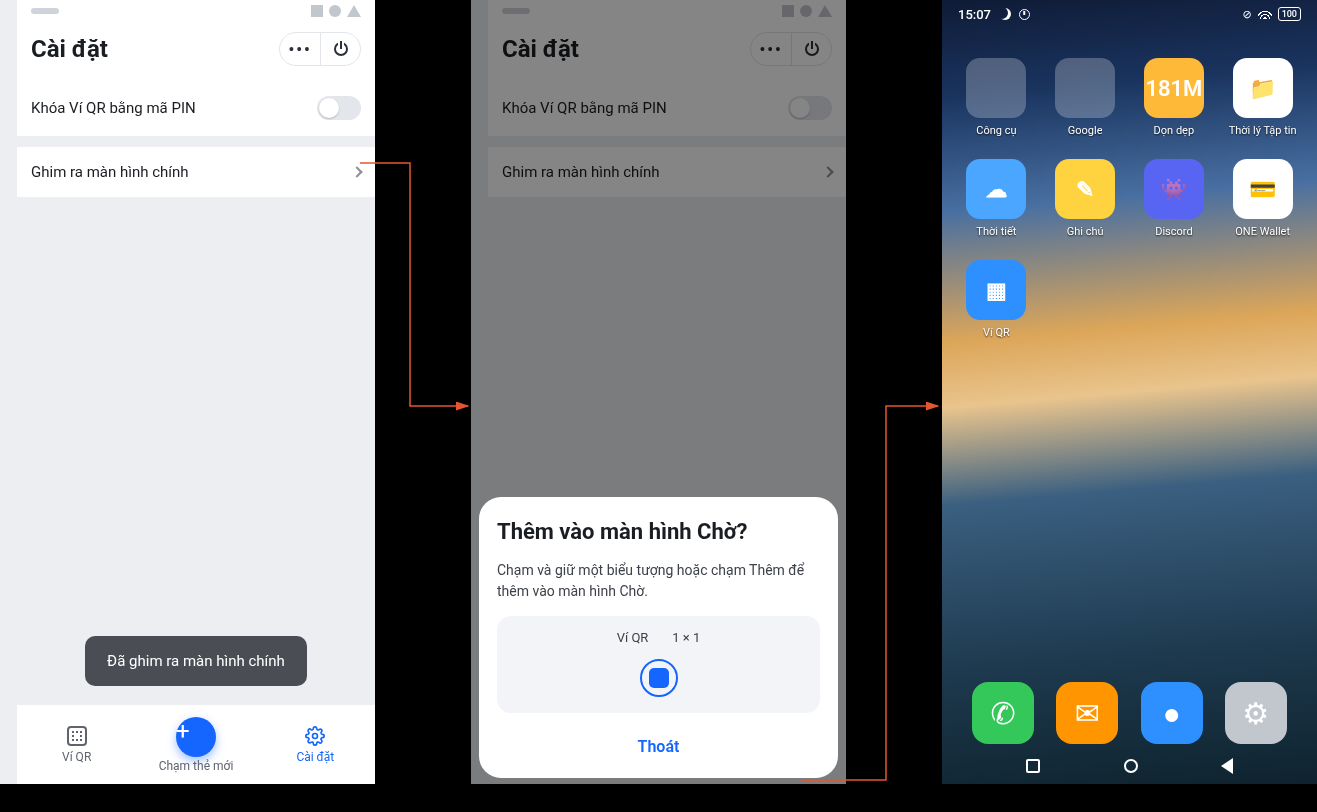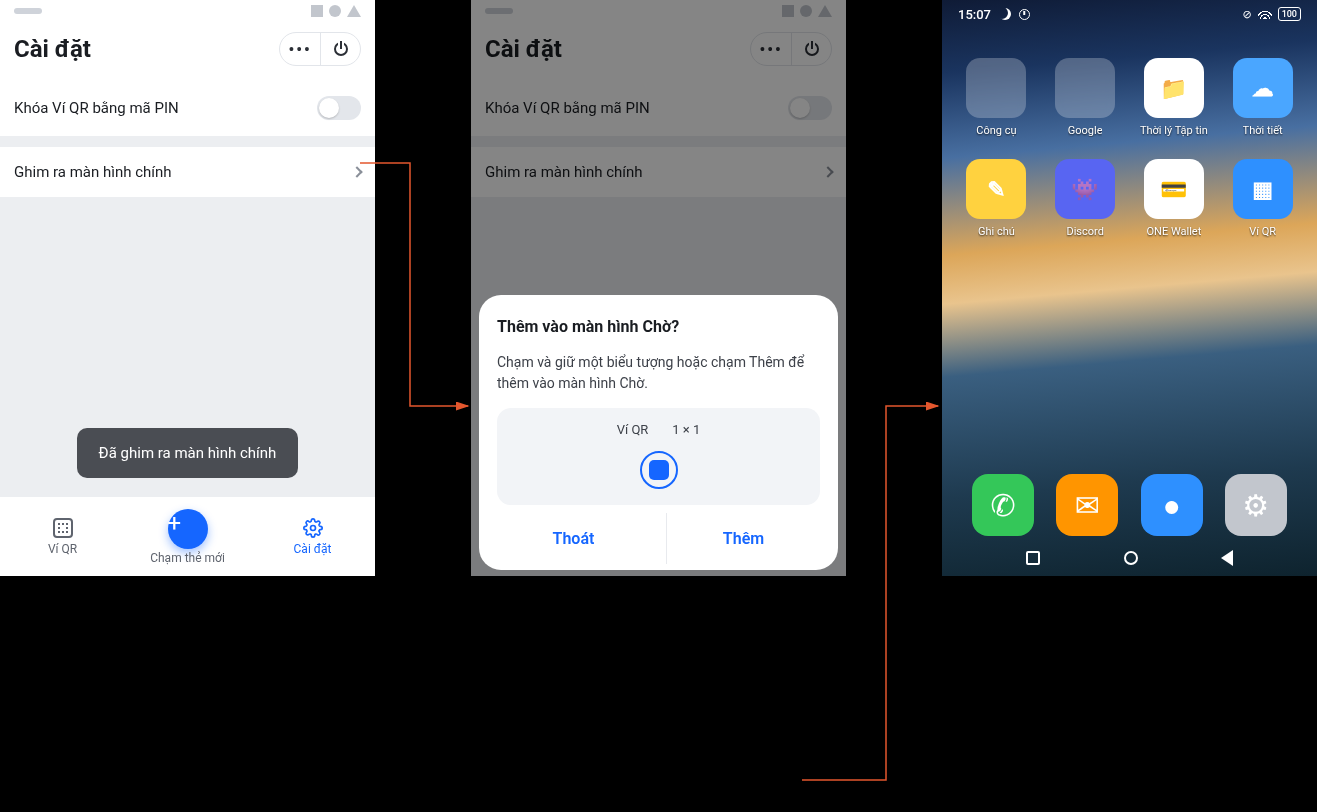--- a/index.html
+++ b/index.html
@@ -1,24 +1,24 @@
 <!DOCTYPE html>
 <html><head>
 <meta charset="utf-8">
 <style>
   * { box-sizing: border-box; margin: 0; padding: 0; font-family: -apple-system, BlinkMacSystemFont, "Segoe UI", Roboto, Helvetica, Arial, sans-serif; }
   body { background: #000; width: 1317px; height: 812px; overflow: hidden; position: relative; }
 
-  .phone { position: absolute; top: 0; height: 576px; background: #3b82f6; overflow: hidden; }
+  .phone { position: absolute; top: 0; height: 784px; background: #3b82f6; overflow: hidden; }
   .p1 { left: 0;   width: 375px; }
   .p2 { left: 471px; width: 375px; }
   .p3 { left: 942px; width: 375px; }
 
   
-  .settings-screen { width: 100%; height: 100%; background: #eceef1; display: flex; flex-direction: column; }
+  .settings-screen { width: 100%; height: 100%; background: #eceef1; display: flex; flex-direction: column; padding-left: 17px; }
   .status-top { height: 22px; display:flex; align-items:center; justify-content:space-between; padding:0 14px; background:#fff;}
   .status-top .pill { width:28px; height:6px; border-radius:3px; background:#cfd3da; }
   .status-top .shapes { display:flex; gap:6px; align-items:center; }
   .sq { width:12px; height:12px; background:#c2c6cd; }
   .ci { width:12px; height:12px; background:#c2c6cd; border-radius:50%; }
   .tr { width:0; height:0; border-left:7px solid transparent; border-right:7px solid transparent; border-bottom:12px solid #c2c6cd; }
 
   .header { background:#fff; padding: 10px 14px 14px; display:flex; align-items:center; justify-content:space-between;}
   .header h1 { font-size:24px; font-weight:700; color:#1a1d22; }
   .header-buttons { display:flex; border:1px solid #e2e5ea; border-radius:20px; overflow:hidden; }
@@ -46,21 +46,21 @@
   .tab svg, .tab .fab { display:block; }
   .fab { width:40px; height:40px; border-radius:50%; background:#1566ff; color:#fff; display:flex; align-items:center; justify-content:center; font-size:24px; margin-bottom:-2px; box-shadow:0 4px 10px rgba(21,102,255,.4);}
   .qr-ic { width:20px; height:20px; border:2px solid currentColor; border-radius:4px; position:relative; }
   .qr-ic::before { content:''; position:absolute; inset:3px; border:2px dotted currentColor; }
   .gear-ic { width:20px; height:20px; }
 
   
   .dim-overlay { position:absolute; inset:0; background:rgba(0,0,0,.48); }
   .p2 .settings-screen .toast-wrap, .p2 .settings-screen .tabbar { visibility:hidden; }
   .sheet { position:absolute; left:8px; right:8px; bottom:6px; background:#fff; border-radius:22px; padding:22px 18px 6px; }
-  .sheet h2 { font-size:16px; font-weight:700; color:#1a1d22; margin-bottom:16px; }
+  .sheet h2 { font-size:22px; font-weight:700; color:#1a1d22; margin-bottom:16px; }
   .sheet p { font-size:14px; color:#3d4149; line-height:1.5; margin-bottom:14px; }
   .preview-card { background:#f2f4f7; border-radius:14px; padding:14px 10px 16px; display:flex; flex-direction:column; align-items:center; gap:14px; margin-bottom:8px;}
   .preview-top { font-size:13px; color:#3d4149; display:flex; gap:24px;}
   .preview-ic { width:38px; height:38px; border-radius:50%; border:2px solid #1566ff; display:flex; align-items:center; justify-content:center; }
   .preview-ic-inner { width:20px; height:20px; border-radius:5px; background:#1566ff; }
   .sheet-actions { display:flex;gap:16px; }
   .sheet-actions button { flex:1; background:none; border:none; padding:16px 0; font-size:16px; font-weight:600; color:#1566ff; cursor:pointer;}
   .sheet-actions button + button { border-left:1px solid #e8eaee; }
 
   
@@ -189,21 +189,20 @@
       <div class="preview-top">
         <span>Ví QR</span>
         <span>1 × 1</span>
       </div>
       <div class="preview-ic">
           <div class="preview-ic-inner"></div>
         </div>
     </div>
     <div class="sheet-actions">
       <button>Thoát</button>
-      <button>Thêm</button>
     </div>
   </div>
 </div>
 
 <div class="phone p3">
   <div class="home">
     <div class="statusbar">
       <div class="status-left">
         <span>15:07</span>
         <span class="moon-ic"></span>
@@ -238,20 +237,24 @@
             <span style="background: rgb(251, 188, 4);"></span>
             <span style="background: rgb(66, 133, 244);"></span>
             <span style="background: rgb(255, 255, 255);"></span>
             <span style="background: rgb(52, 168, 83);"></span>
             <span style="background: rgb(234, 67, 53);"></span>
             <span style="background: rgb(251, 188, 4);"></span>
             <span style="background: rgb(66, 133, 244);"></span>
             <span style="background: rgb(234, 67, 53);"></span>
           </div>
           <div class="lbl">Google</div>
+        </div>
+        <div class="app">
+          <div class="ic" style="background: rgb(255, 185, 56); color: rgb(255, 255, 255); font-size: 22px;">181M</div>
+          <div class="lbl">Dọn dẹp</div>
         </div>
         <div class="app">
           <div class="ic" style="background: rgb(255, 255, 255); color: rgb(255, 185, 56); font-size: 22px;">📁</div>
           <div class="lbl">Thời lý Tập tin</div>
         </div>
         <div class="app">
           <div class="ic" style="background: rgb(74, 166, 255); color: rgb(255, 255, 255); font-size: 22px;">☁</div>
           <div class="lbl">Thời tiết</div>
         </div>
         <div class="app">

